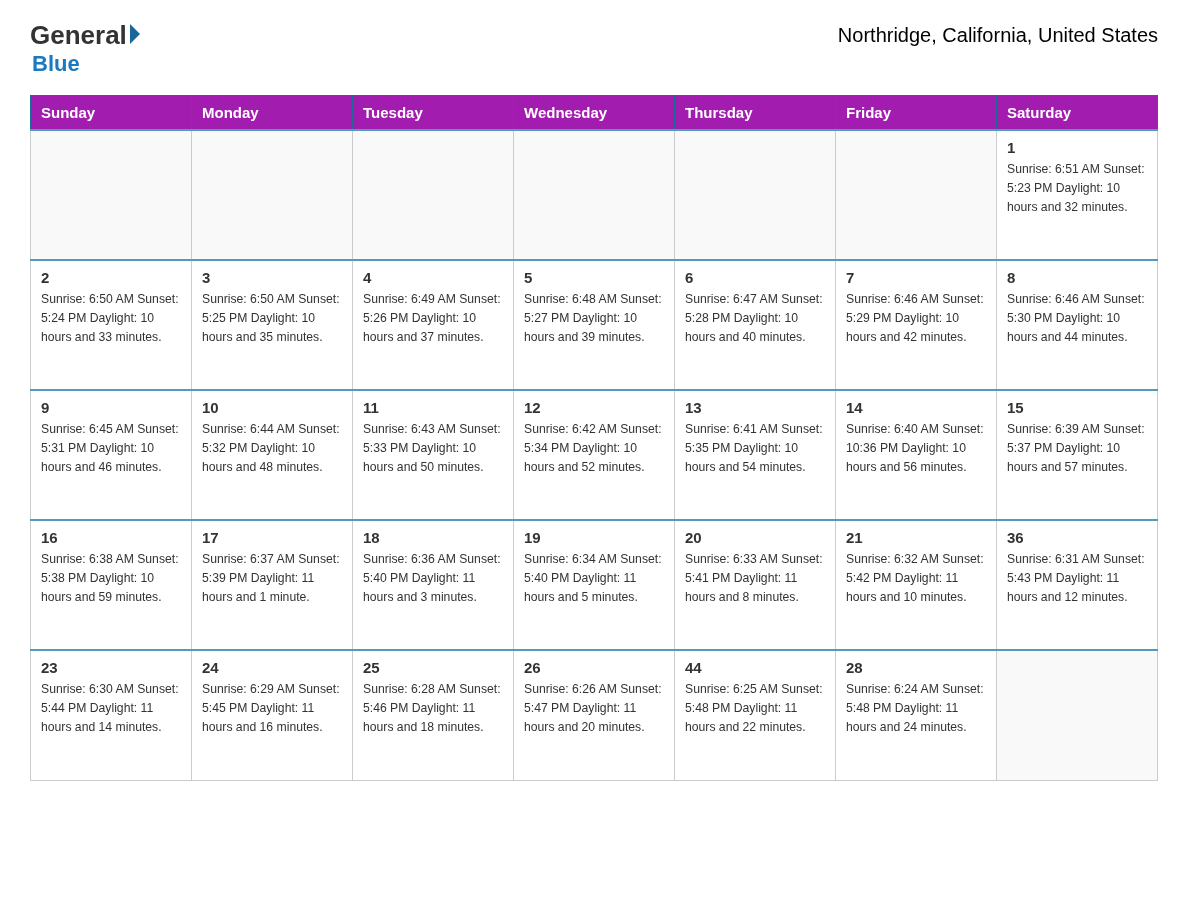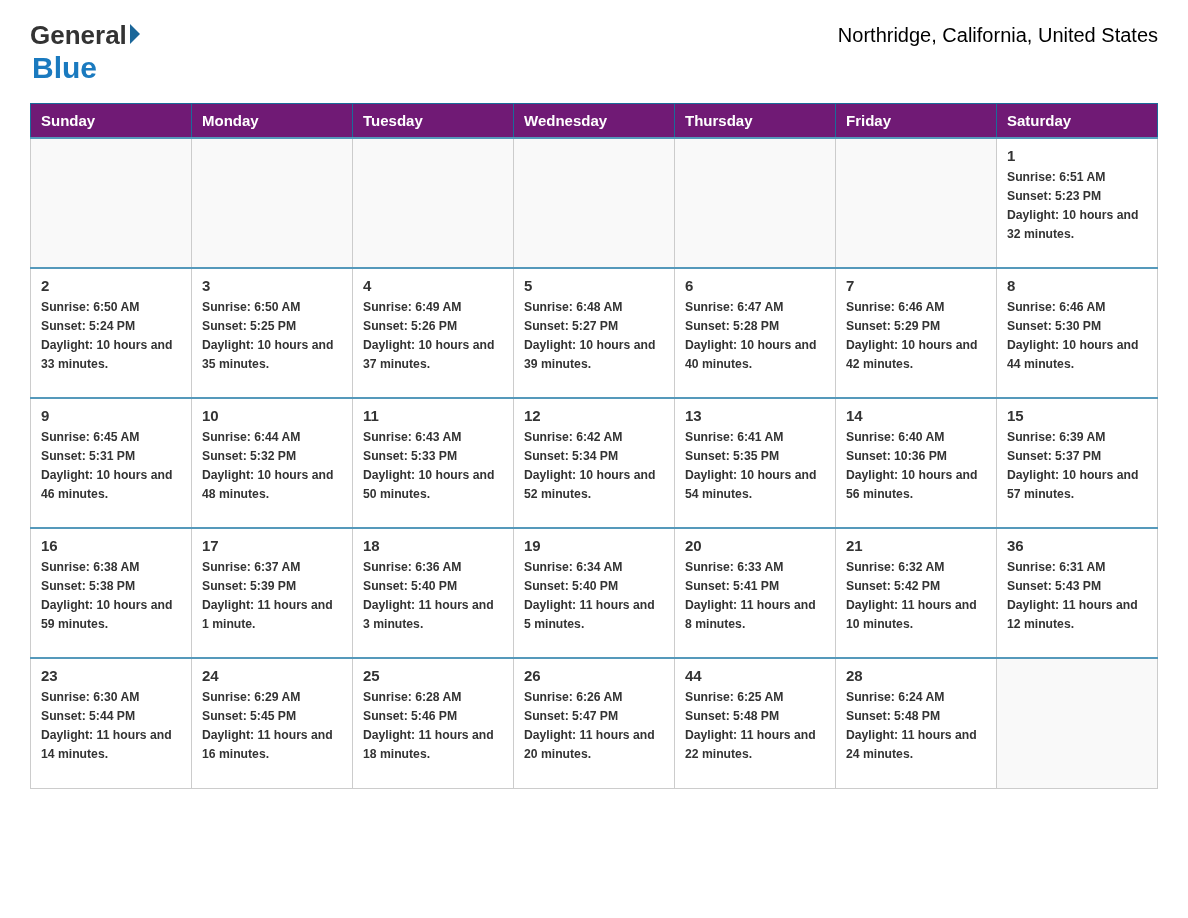--- a/index.html
+++ b/index.html
@@ -36,21 +36,21 @@
       border-top: 10px solid transparent;
       border-bottom: 10px solid transparent;
       margin-left: 3px;
       margin-top: -4px;
     }
     .logo-line {
       display: flex;
       align-items: center;
     }
     .logo-blue-word {
-      font-size: 30px;
+      font-size: 22px;
       font-weight: bold;
       color: #1a7abf;
       margin-top: -2px;
       margin-left: 2px;
     }
     .title-area {
       text-align: right;
     }
     .main-title {
       font-size: 52px;
@@ -62,21 +62,21 @@
       font-size: 20px;
       color: #000000;
       margin-top: 4px;
     }
     .calendar-table {
       width: 100%;
       border-collapse: collapse;
       table-layout: fixed;
     }
     .calendar-table thead th {
-      background-color: #701a75;
+      background-color: #a21caf;
       color: #fff;
       font-size: 15px;
       font-weight: bold;
       padding: 8px 10px;
       text-align: left;
       border: 1px solid #1a6b99;
     }
     .calendar-table tbody td {
       vertical-align: top;
       border: 1px solid #ccc;
@@ -92,21 +92,20 @@
       font-size: 15px;
       font-weight: bold;
       color: #333;
       display: block;
       margin-bottom: 4px;
     }
     .day-info {
       font-size: 12.2px;
       color: #333;
       line-height: 1.55;
-      font-weight: bold;
     }
     .empty-cell {
       background: #f9f9f9;
     }
   </style>
 </head>
 <body>
 
 <div class="header-area">
   <div class="logo">

